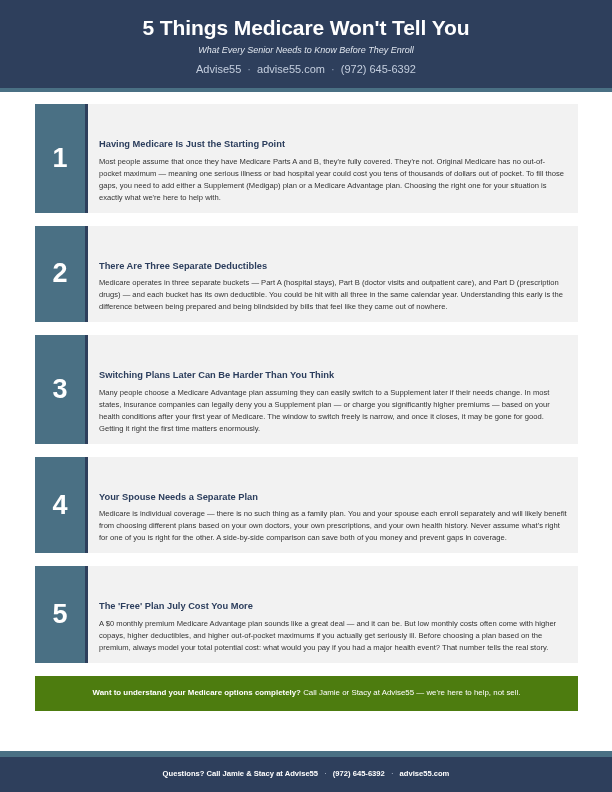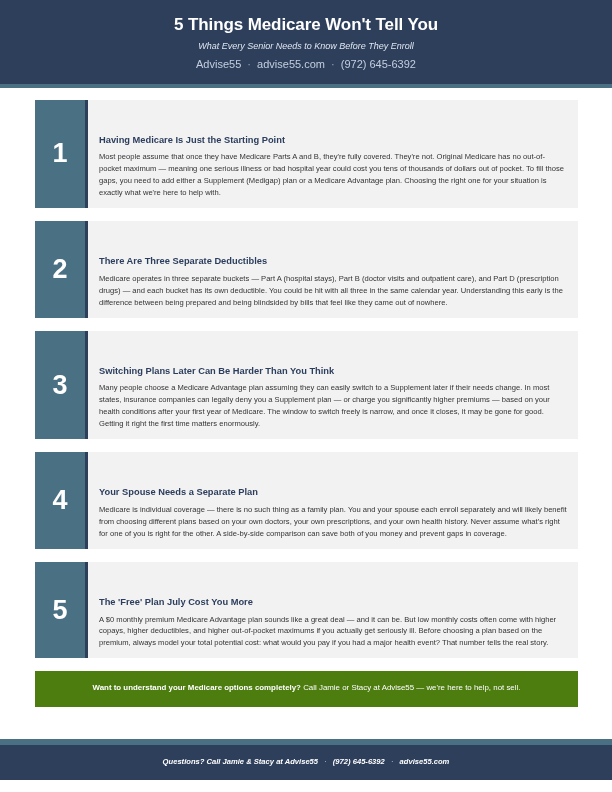--- a/index.html
+++ b/index.html
@@ -17,21 +17,21 @@
   }
 
   
   .header {
     background: #2e3f5c;
     padding: 16px 40px 12px 40px;
     text-align: center;
   }
   .header-title {
     color: #ffffff;
-    font-size: 17px;
+    font-size: 21px;
     font-weight: bold;
     letter-spacing: -0.1px;
     margin: 0 0 6px 0;
     line-height: 1.1;
   }
   .header-subtitle {
     color: #dfe5ee;
     font-size: 9px;
     font-style: italic;
     margin: 0 0 7px 0;
@@ -110,22 +110,21 @@
   }
   .cta-box b {
     font-weight: bold;
   }
 
   
   .footer-wrap {
     position: absolute;
     left: 0;
     right: 0;
-    bottom: 12px;
-    font-style: italic;
+    bottom: 0;
   }
   .footer-accent {
     height: 6px;
     background: #4a7084;
   }
   .footer {
     background: #2e3f5c;
     color: #ffffff;
     text-align: center;
     font-size: 7.6px;

